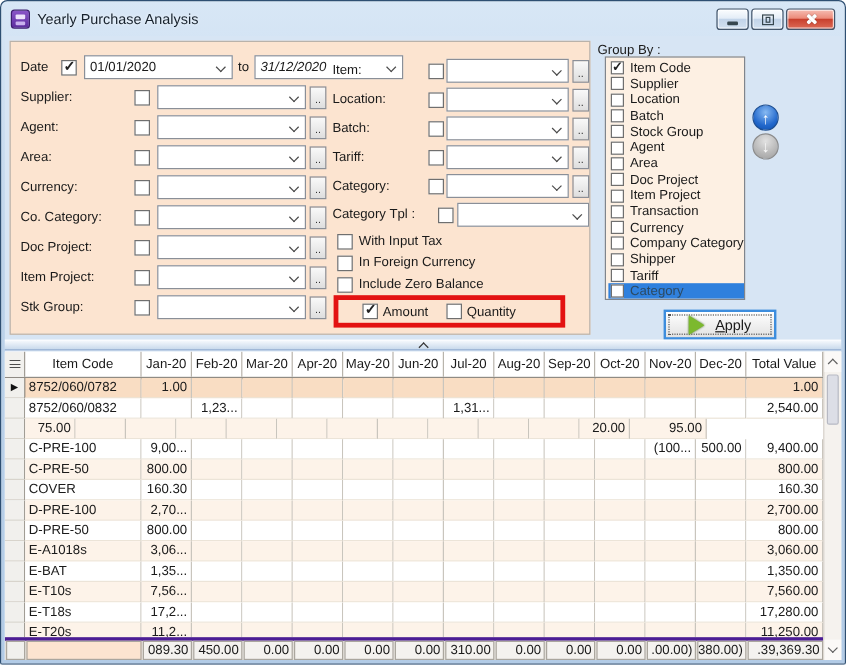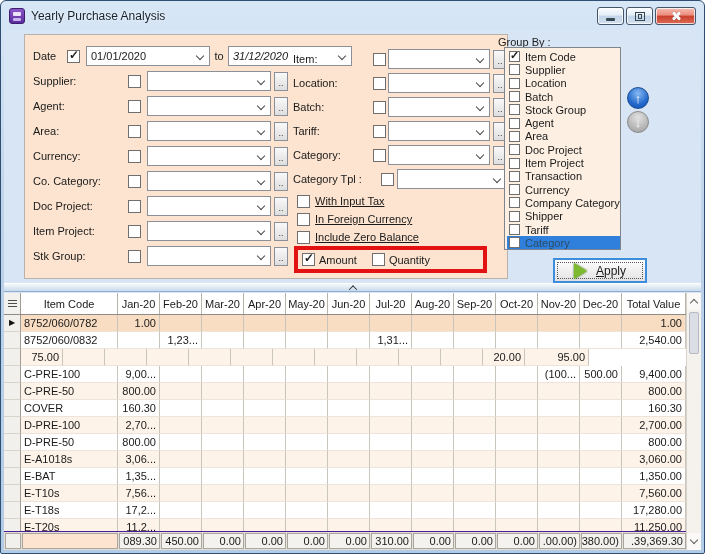--- a/index.html
+++ b/index.html
@@ -22,21 +22,21 @@
   .glyph-max { width:10px; height:9px; border:1px solid #37474f; position:relative; }
   .glyph-max::after { content:""; position:absolute; inset:1px 2px; border:1px solid #37474f; }
   .glyph-x { position:relative; width:10px; height:10px; }
   .glyph-x::before,.glyph-x::after { content:""; position:absolute; left:4px; top:0; width:3px; height:10px; background:#fff; border-radius:1px; box-shadow:0 0 1px rgba(0,0,0,.4); }
   .glyph-x::before { transform:rotate(45deg); } .glyph-x::after { transform:rotate(-45deg); }
 
   .body { position:absolute; top:29px; left:3px; right:3px; bottom:3px; background:#d7e5f4; }
 
   
   .form-panel { position:absolute; left:4px; top:4px; width:484px; height:245px;
-    background:var(--panel-bg,#fce4d0); border:1px solid #b9b2aa;margin-left:16px; }
+    background:var(--panel-bg,#fce4d0); border:1px solid #b9b2aa; }
   .frow { display:flex; align-items:center; height:20px; margin-bottom:5px; }
   .left-col { position:absolute; left:8px; top:11px; }
   .mid-col  { position:absolute; left:268px; top:14px; }
   .mid-col .frow { margin-bottom:4px; }
   .flabel { width:95px; flex:none; }
   .mid-col .flabel { width:80px; }
   .cb { width:13px; height:13px; flex:none; background:#fff; border:1px solid #6f6f6f; position:relative; }
   .cb.checked::after { content:"\2713"; position:absolute; left:1px; top:-3px; font-size:12px; font-weight:bold; color:#222; }
   .combo { position:relative; height:20px; background:#fff; border:1px solid #8a8f98; display:flex; align-items:center; padding:0 16px 0 4px; }
   .chev { position:absolute; right:6px; top:6px; width:6px; height:6px; border-right:1px solid #4a4a4a; border-bottom:1px solid #4a4a4a; transform:rotate(45deg); }
@@ -45,24 +45,24 @@
   .browse { width:14px; height:19px; margin-left:3px; flex:none; border:1px solid #8a8f98;
     background:linear-gradient(#f9f9f9,#dedede); color:#333; font-size:9px; line-height:7px;
     display:flex; align-items:flex-end; justify-content:center; padding-bottom:3px; }
   .date-row .flabel { width:34px; }
   .date-combo { width:82px; margin-left:9px; }
   .date-combo + .to-label { width:18px; text-align:center; flex:none; }
   .to-label + .date-combo { margin-left:0;font-style:italic; }
   .cattpl-row { position:absolute; left:268px; top:134px; display:flex; align-items:center; height:20px; }
   .cattpl-row .flabel { width:88px; }
   .cattpl-row .combo { width:110px; margin-left:3px; }
-  .options { position:absolute; left:272px; top:157px;text-decoration:underline; }
+  .options { position:absolute; left:272px; top:157px; }
   .opt-row { display:flex; align-items:center; height:18px; gap:5px; }
   .metrics-box { position:absolute; left:269px; top:211px; width:193px; height:27px;
-    border:4px solid var(--highlight-red,#e31212); display:flex; align-items:center; padding-left:4px; }
+    border:4px solid var(--highlight-red,#e31212); display:flex; align-items:center; padding-left:20px; }
   .metric { display:flex; align-items:center; gap:4px; margin-right:15px; }
 
   
   .gb-label { position:absolute; left:494px; top:6px; }
   .gb-list { position:absolute; left:500px; top:17px; width:117px; height:203px;
     background:#fdf0e3; border:1px solid #7f858d; padding:2px 0 0 2px; overflow:hidden; }
   .gb-item { height:13.3px; display:flex; align-items:center; gap:5px; padding-left:2px; }
   .gb-item .cb { width:11px; height:11px; }
   .gb-item .cb.checked::after { font-size:11px; top:-3px; left:0; }
   .gb-item.selected { background:var(--selection-blue,#2f80dd); }
@@ -107,21 +107,21 @@
   .cells { display:flex; flex:1; }
   .dc { border-right:1px solid #c9c5bd; border-bottom:1px solid #ece4d8; padding:0 3px;
     display:flex; align-items:center; overflow:hidden; white-space:nowrap; flex:none; }
   .dc.num { justify-content:flex-end; }
   .g-row:nth-child(odd) .dc { background:var(--row-alt,#fdf3e9); }
   .g-row:nth-child(even) .dc { background:#fff; }
   .g-row.selected .dc { background:var(--row-selected,#f9ddc3); }
   .g-row.selected .cells { box-shadow:inset 0 0 0 1px #000; }
   .sel-arrow { font-size:8px; color:#111; line-height:1; }
   .g-footer { position:absolute; left:0; right:0; bottom:0; height:19px; background:#e3dfd9;
-    border-top:1px solid #4c1d95; display:flex; align-items:center; }
+    border-top:3px solid #4c1d95; display:flex; align-items:center; }
   .fc { height:16px; margin-left:1px; border:1px solid #aaa69e; background:#f4f2ef;
     display:flex; align-items:center; justify-content:flex-end; padding:0 2px; overflow:hidden; white-space:nowrap; flex:none; }
   .fc.fsel { width:16px; background:#f1f0ed; }
   .fc.fitem { width:96px; background:var(--panel-bg,#fce4d0); }
   .fc.fmonth { width:41px; }
   .fc.ftotal { width:63px; }
 
   
   .vscroll { position:absolute; right:0; top:0; bottom:0; width:15px; background:#f5f2ee; border-left:1px solid #d6d2ca; }
   .vs-btn { position:absolute; left:0; width:14px; height:17px; background:#fbf9f7; display:flex; align-items:center; justify-content:center; }

